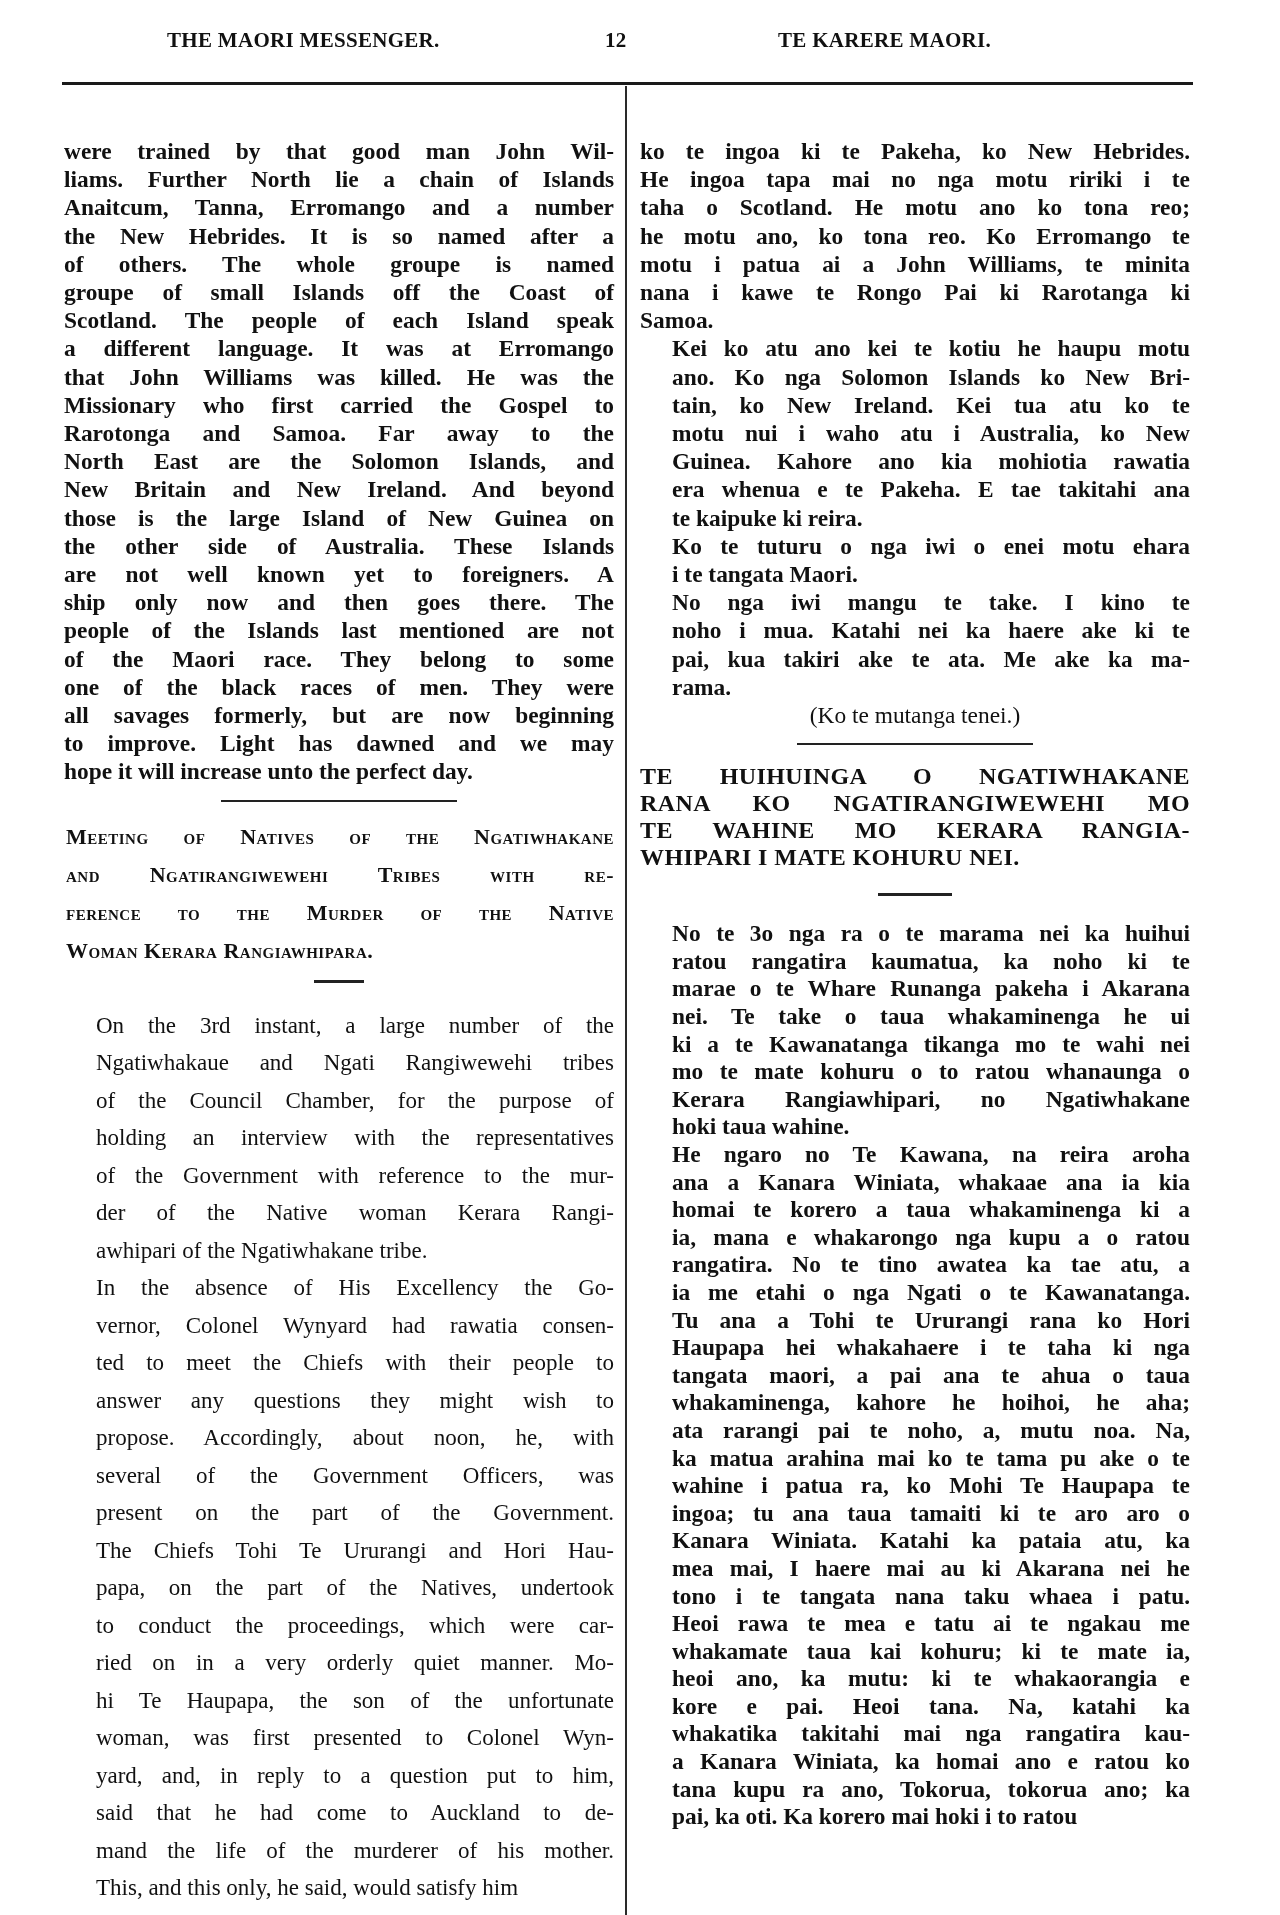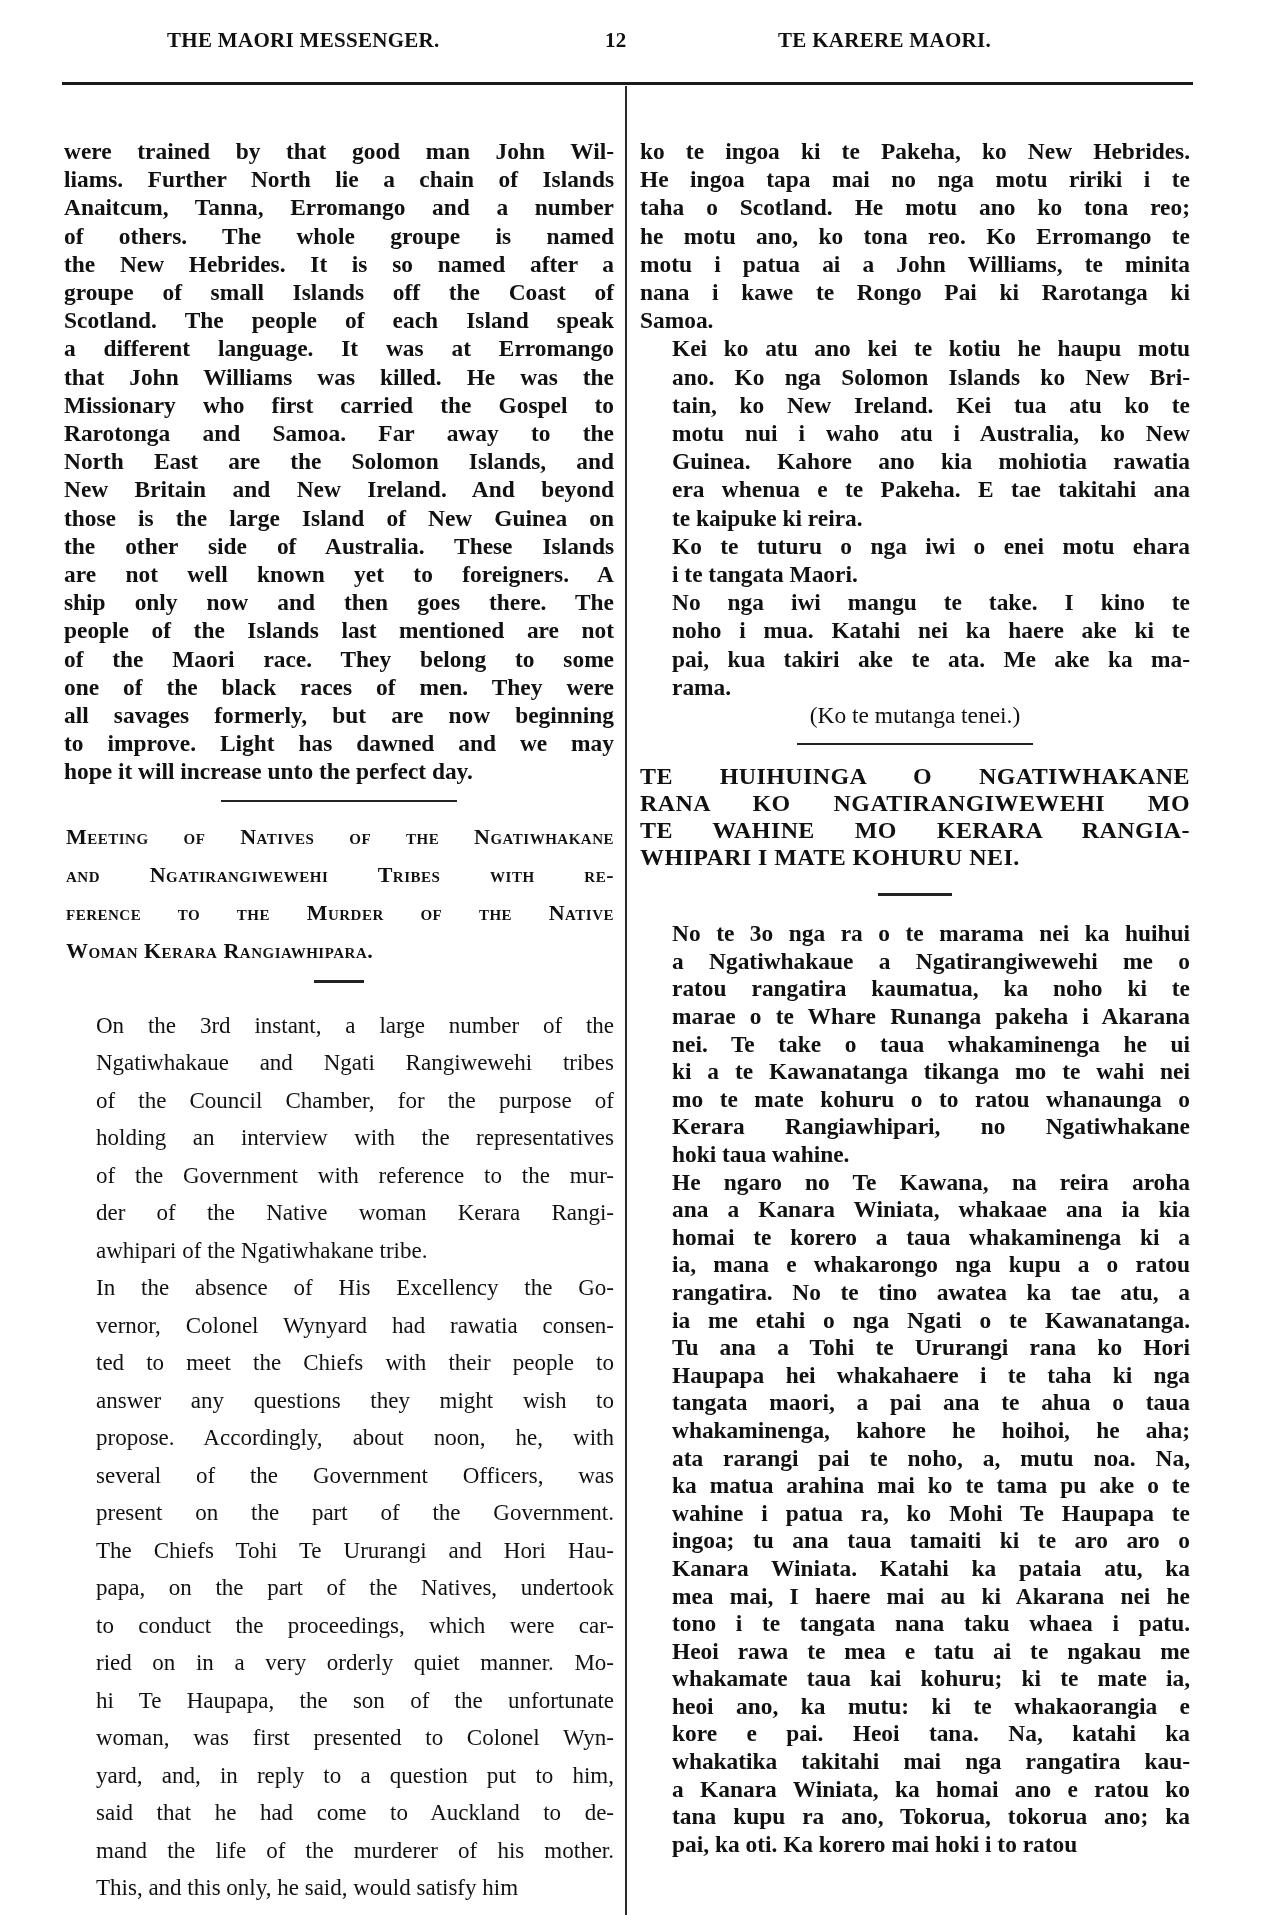--- a/index.html
+++ b/index.html
@@ -69,22 +69,22 @@
   <span class="mh-right">TE KARERE MAORI.</span>
 </div>
 <div class="top-rule"></div>
 <div class="col-divider"></div>
 
 <div class="col col-left">
   <p>
       <span class="line">were trained by that good man John Wil-</span>
       <span class="line">liams. Further North lie a chain of Islands</span>
       <span class="line">Anaitcum, Tanna, Erromango and a number</span>
+      <span class="line">the New Hebrides. It is so named after a</span>
       <span class="line">of others. The whole groupe is named</span>
-      <span class="line">the New Hebrides. It is so named after a</span>
       <span class="line">groupe of small Islands off the Coast of</span>
       <span class="line">Scotland. The people of each Island speak</span>
       <span class="line">a different language. It was at Erromango</span>
       <span class="line">that John Williams was killed. He was the</span>
       <span class="line">Missionary who first carried the Gospel to</span>
       <span class="line">Rarotonga and Samoa. Far away to the</span>
       <span class="line">North East are the Solomon Islands, and</span>
       <span class="line">New Britain and New Ireland. And beyond</span>
       <span class="line">those is the large Island of New Guinea on</span>
       <span class="line">the other side of Australia. These Islands</span>
@@ -168,21 +168,20 @@
   <span class="short-rule"></span>
   <div class="heading-mi">
       <span class="line">TE HUIHUINGA O NGATIWHAKANE</span>
       <span class="line">RANA KO NGATIRANGIWEWEHI MO</span>
       <span class="line">TE WAHINE MO KERARA RANGIA-</span>
       <span class="line last">WHIPARI I MATE KOHURU NEI.</span>
     </div>
   <span class="dash-rule triple" style="margin-top:22px;"></span>
   <p class="indent" style="line-height:27.6px;">
       <span class="line">No te 3o nga ra o te marama nei ka huihui</span>
-      <span class="line">a Ngatiwhakaue a Ngatirangiwewehi me o</span>
       <span class="line">ratou rangatira kaumatua, ka noho ki te</span>
       <span class="line">marae o te Whare Runanga pakeha i Akarana</span>
       <span class="line">nei. Te take o taua whakaminenga he ui</span>
       <span class="line">ki a te Kawanatanga tikanga mo te wahi nei</span>
       <span class="line">mo te mate kohuru o to ratou whanaunga o</span>
       <span class="line">Kerara Rangiawhipari, no Ngatiwhakane</span>
       <span class="line last">hoki taua wahine.</span>
     </p>
   <p class="indent" style="line-height:27.6px;">
       <span class="line">He ngaro no Te Kawana, na reira aroha</span>

